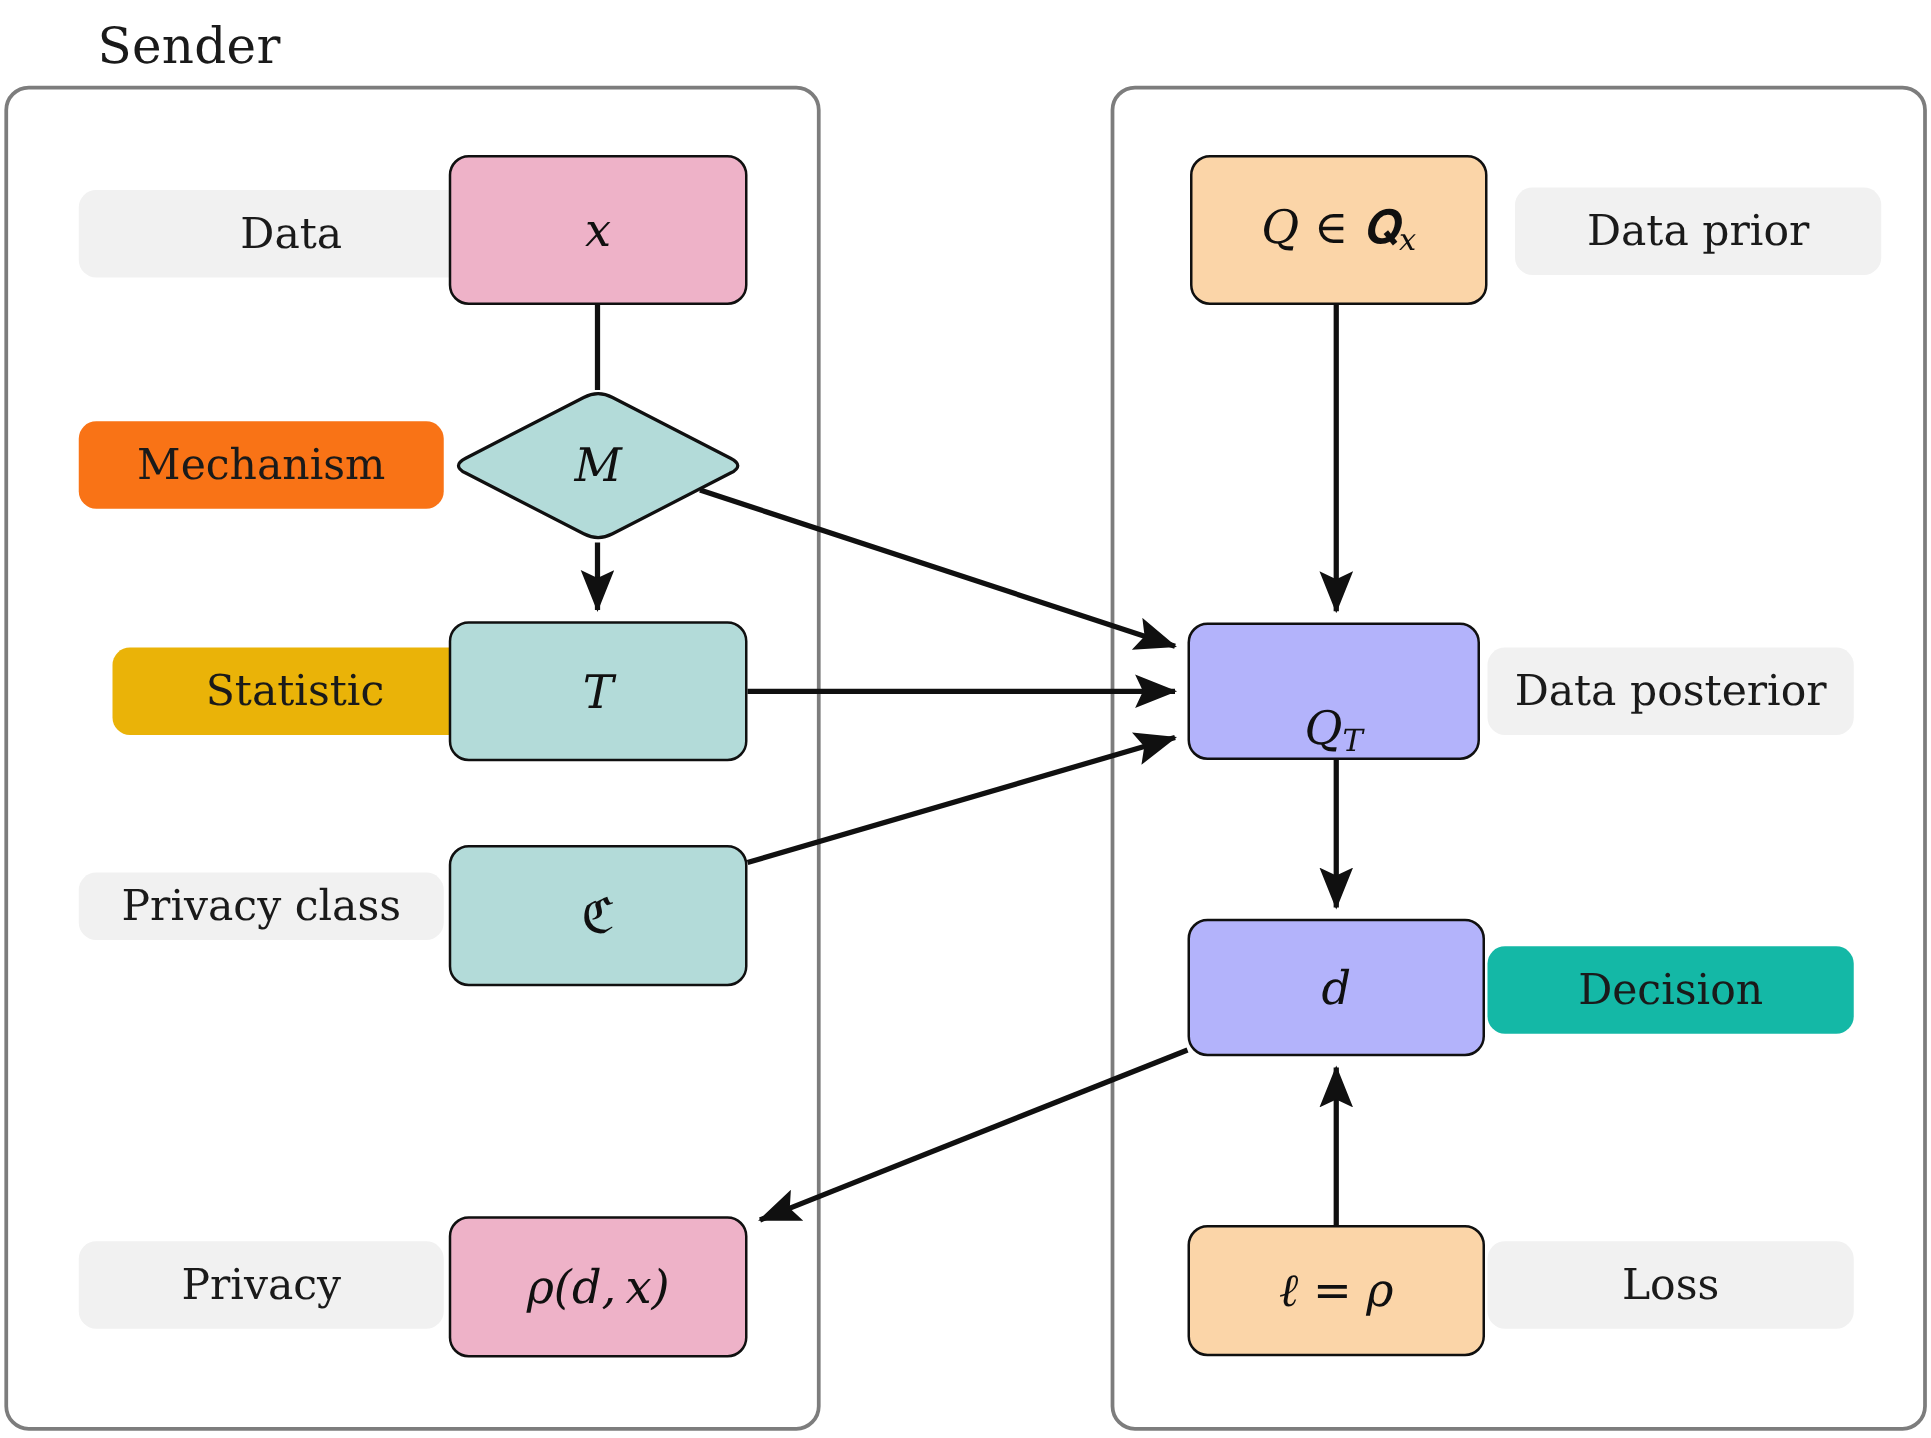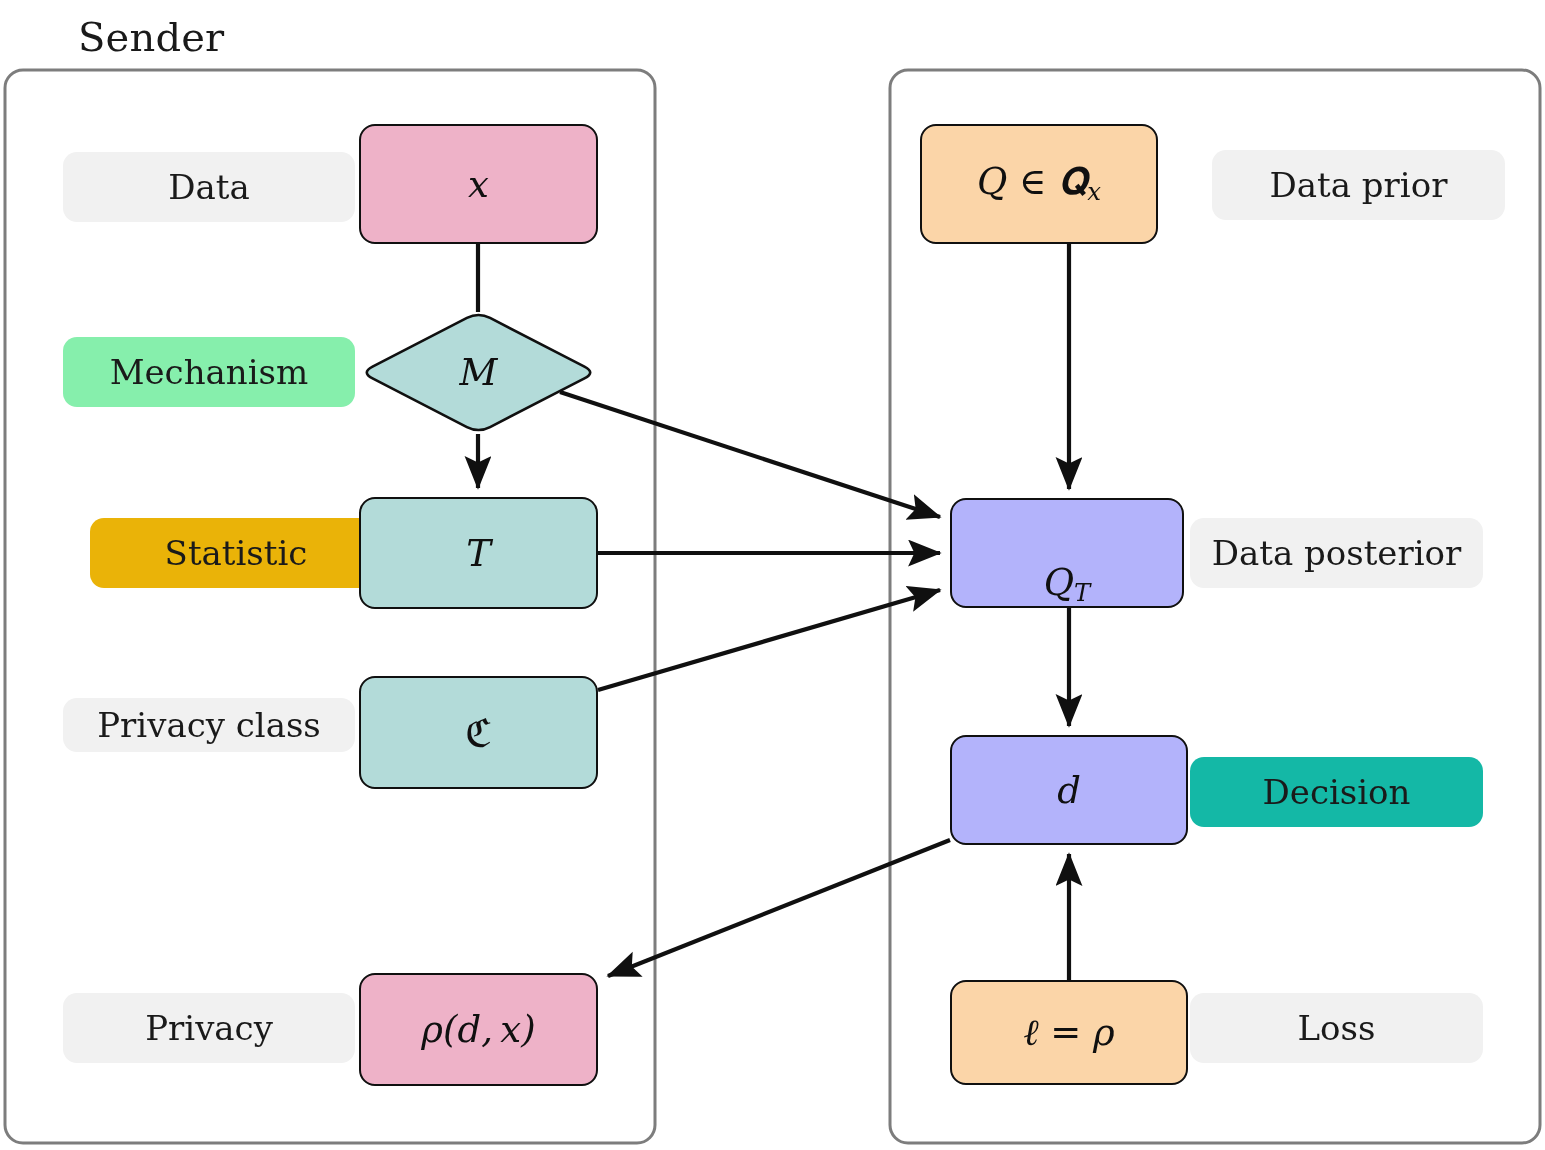--- a/index.html
+++ b/index.html
@@ -106,22 +106,22 @@
   <svg class="layer" id="panel-layer">
     <g id="panels-group">
         <rect x="5" y="70" width="650" height="1073" rx="18" ry="18" fill="none" stroke="#7d7d7d" stroke-width="3"></rect>
         <rect x="890" y="70" width="650" height="1073" rx="18" ry="18" fill="none" stroke="#7d7d7d" stroke-width="3"></rect>
       </g>
   </svg>
 
   <div class="panel-title" id="title-sender" style="left: 78px; top: 14px;">Sender</div>
 
   <div id="labels-group">
-      <div class="pill" style="left: 63px; top: 152px; width: 292px; height: 70px; background: rgb(241, 241, 241);">Data</div>
-      <div class="pill" style="left: 63px; top: 337px; width: 292px; height: 70px; background: #86efac;">Mechanism</div>
+      <div class="pill" style="left: 63px; top: 152px; width: 292px; height: 70px; background: rgb(241, 241, 241); padding-left: 24px;">Data</div>
+      <div class="pill" style="left: 63px; top: 337px; width: 292px; height: 70px; background: #f97316;">Mechanism</div>
       <div class="pill" style="left: 63px; top: 518px; width: 292px; height: 70px; background: #eab308; margin-left: 27px;">Statistic</div>
       <div class="pill" style="left: 63px; top: 698px; width: 292px; height: 54px; background: rgb(241, 241, 241);">Privacy class</div>
       <div class="pill" style="left: 63px; top: 993px; width: 292px; height: 70px; background: rgb(241, 241, 241);">Privacy</div>
       <div class="pill" style="left: 1190px; top: 150px; width: 293px; height: 70px; background: rgb(241, 241, 241); margin-left: 22px;">Data prior</div>
       <div class="pill" style="left: 1190px; top: 518px; width: 293px; height: 70px; background: rgb(241, 241, 241);">Data posterior</div>
       <div class="pill" style="left: 1190px; top: 757px; width: 293px; height: 70px; background: #14b8a6;">Decision</div>
       <div class="pill" style="left: 1190px; top: 993px; width: 293px; height: 70px; background: rgb(241, 241, 241);">Loss</div>
     </div>
 
   <div id="nodes-group">
@@ -138,21 +138,21 @@
       </div>
       <div class="node" style="left: 359px; top: 497px; width: 239px; height: 112px; background: rgb(179, 219, 217); border-color: rgb(16, 16, 16);">
         <span class="math"><i>T</i></span>
       </div>
       <div class="node" style="left: 359px; top: 676px; width: 239px; height: 113px; background: rgb(179, 219, 217); border-color: rgb(16, 16, 16);">
         <span class="math"><span class="frak">ℭ</span></span>
       </div>
       <div class="node" style="left: 359px; top: 973px; width: 239px; height: 113px; background: rgb(238, 178, 200); border-color: rgb(16, 16, 16); align-items: center;">
         <span class="math"><i>ρ</i>(<i>d</i>, <i>x</i>)</span>
       </div>
-      <div class="node" style="left: 920px; top: 124px; width: 238px; height: 120px; background: rgb(251, 213, 168); border-color: rgb(16, 16, 16);">
+      <div class="node" style="left: 952px; top: 124px; width: 238px; height: 120px; background: rgb(251, 213, 168); border-color: rgb(16, 16, 16);">
         <span class="math"><i>Q</i> ∈ <span class="scr">𝐐</span><sub>x</sub></span>
       </div>
       <div class="node" style="left: 950px; top: 498px; width: 234px; height: 110px; background: rgb(179, 179, 251); border-color: rgb(16, 16, 16); align-items: flex-end;">
         <span class="math"><i>Q</i><sub>T</sub></span>
       </div>
       <div class="node" style="left: 950px; top: 735px; width: 238px; height: 110px; background: rgb(179, 179, 251); border-color: rgb(16, 16, 16);">
         <span class="math"><i>d</i></span>
       </div>
       <div class="node" style="left: 950px; top: 980px; width: 238px; height: 105px; background: rgb(251, 213, 168); border-color: rgb(16, 16, 16);">
         <span class="math"><i>ℓ</i> = <i>ρ</i></span>

